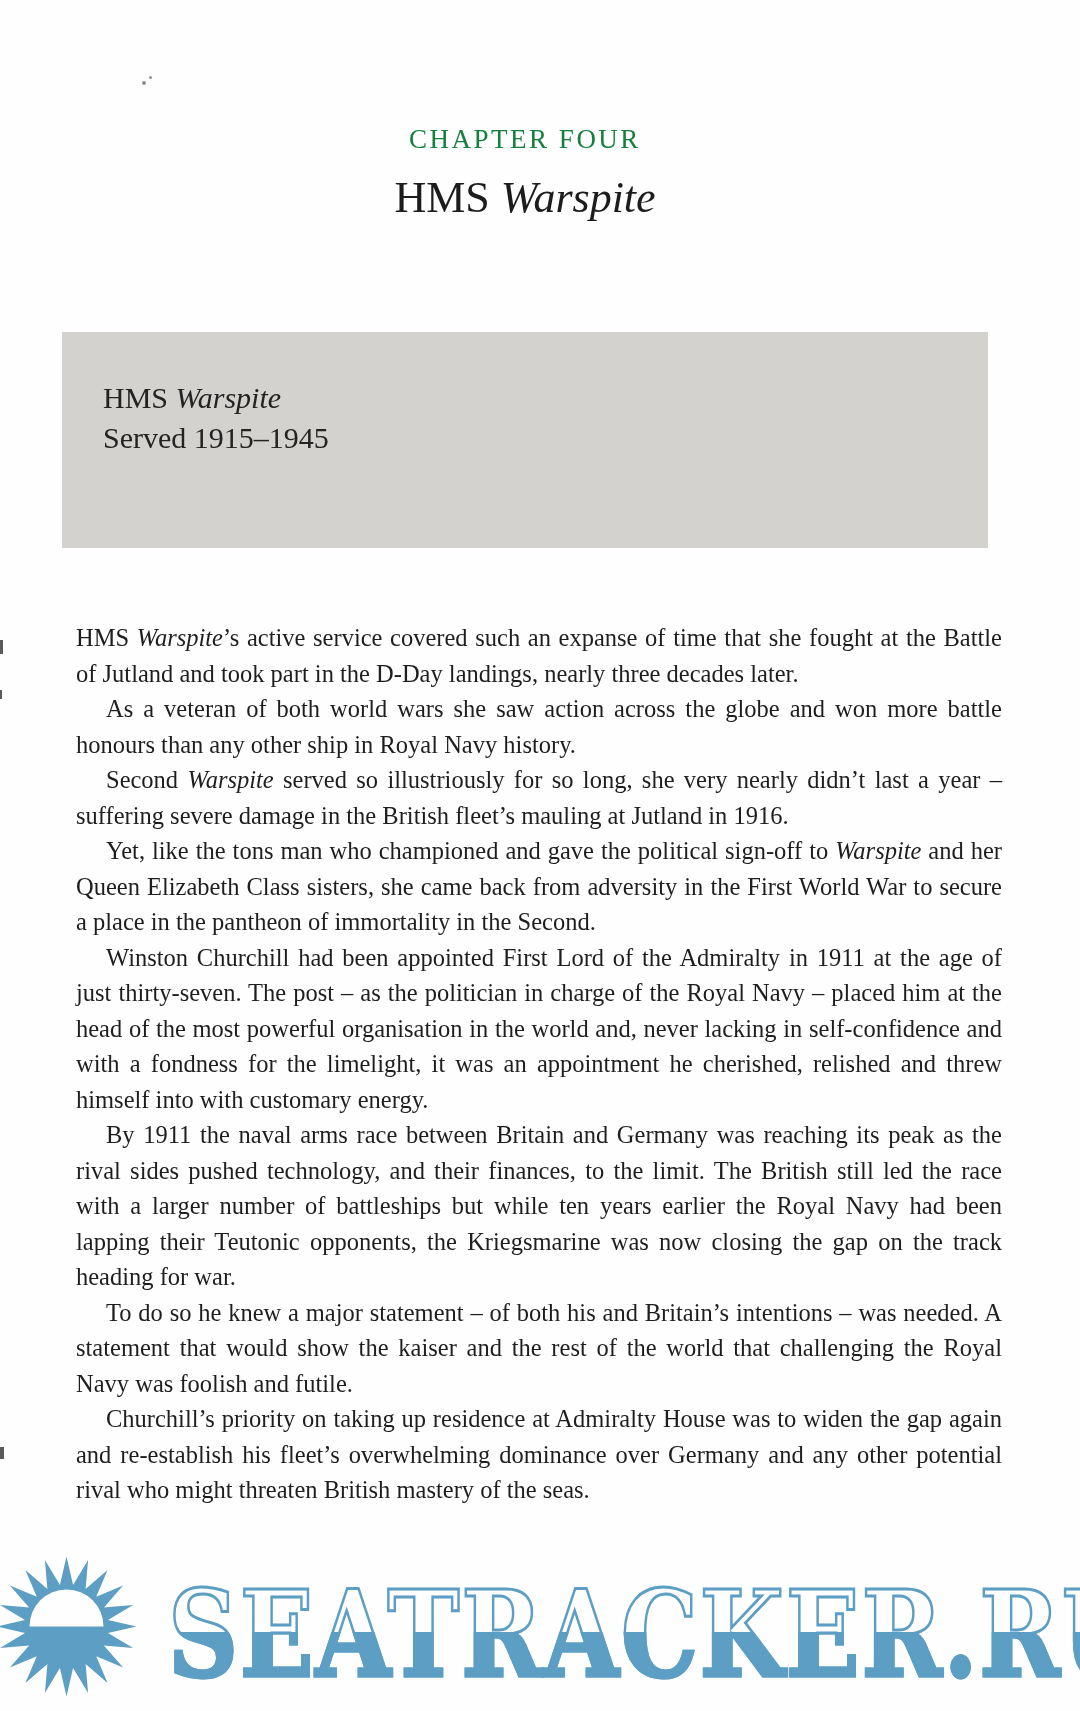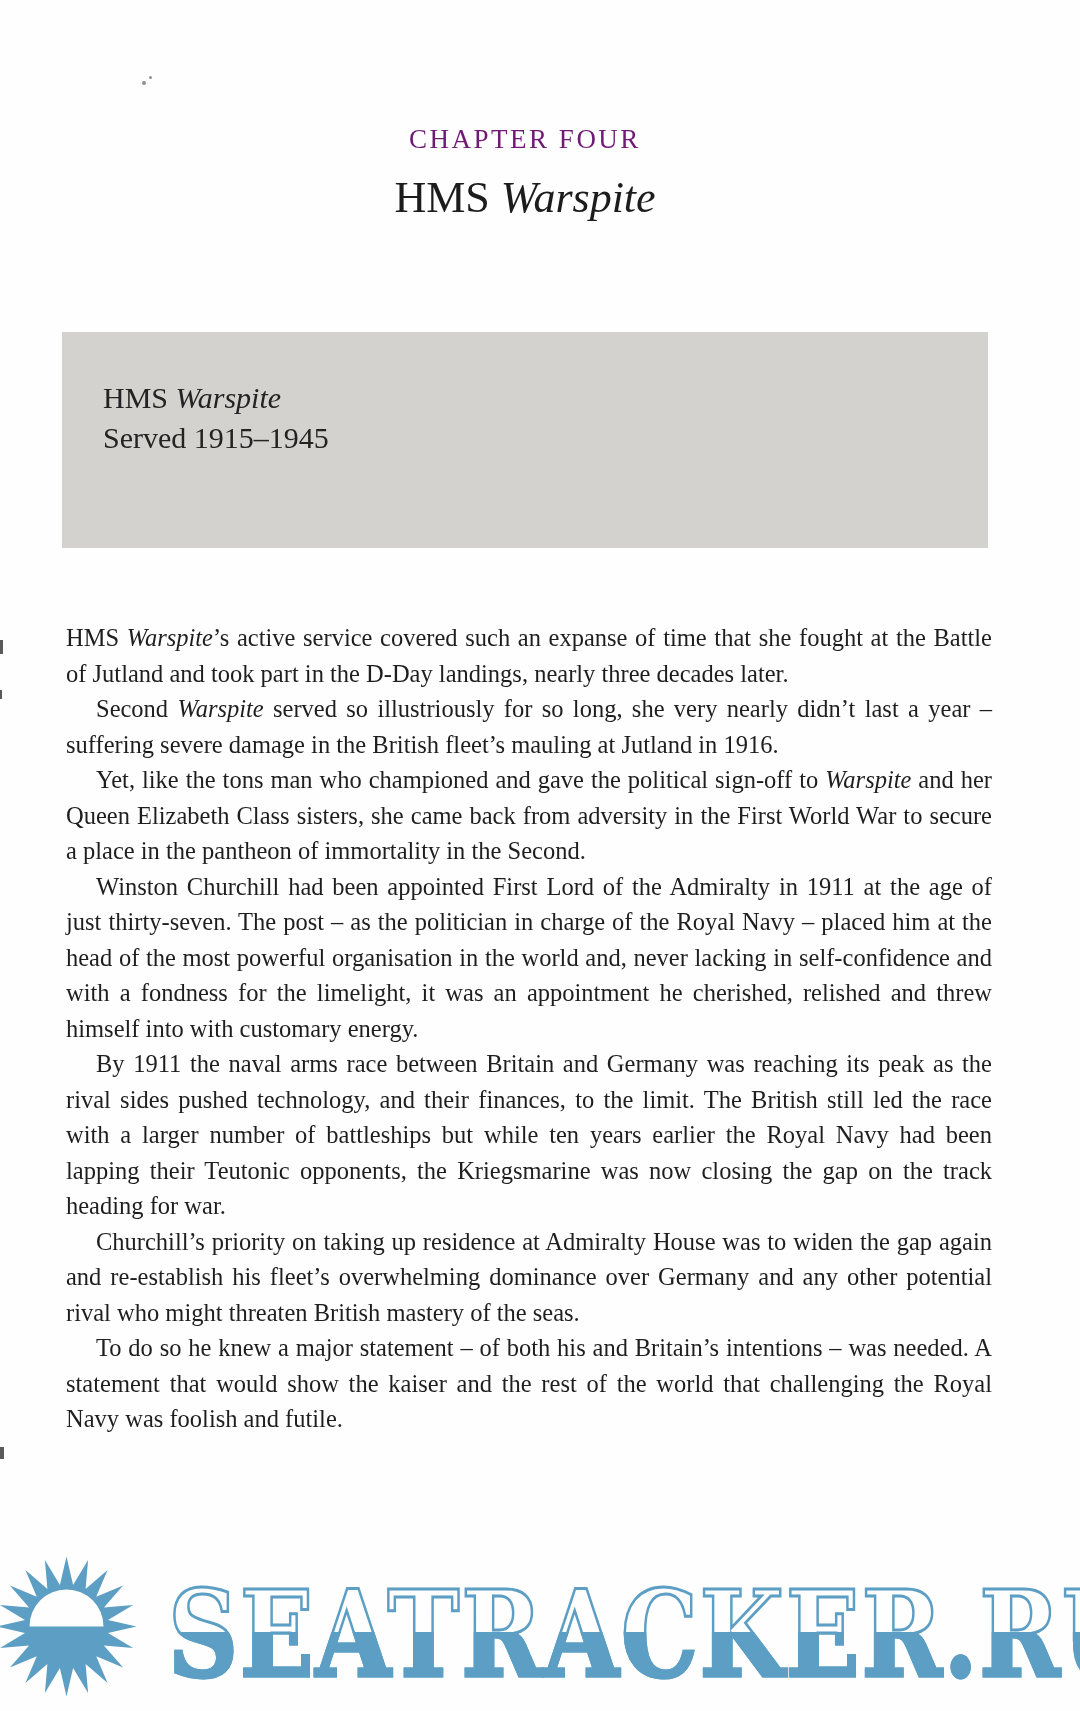--- a/index.html
+++ b/index.html
@@ -9,41 +9,41 @@
     position:relative;
     overflow:hidden;
     font-family:"Liberation Serif", serif;
     color:#1f1f1f;
   }
   .page{position:absolute;inset:0;background:#fefefe;}
 
   .chapter-label{
     position:absolute;left:62px;top:124px;width:926px;
     text-align:center;
-    font-size:27px;letter-spacing:2.5px;color:#701a75;
+    font-size:27px;letter-spacing:2.5px;color:#15803d;
   }
   .book-title{
     position:absolute;left:62px;top:172px;width:926px;
     text-align:center;
     font-size:44px;color:#1c1c1c;
   }
   .it{font-style:italic;margin-top:42px;}
 
   .infobox{
     position:absolute;left:62px;top:332px;width:926px;height:216px;
     background:#d3d2cf;
     box-sizing:border-box;
     padding:46px 20px 0 41px;
   }
   .infobox .line{
     font-size:30px;line-height:40px;color:#232323;
   }
 
   .bodytext{
-    position:absolute;left:66px;top:620px;width:926px;
+    position:absolute;left:76px;top:620px;width:926px;
     font-size:24.5px;line-height:35.5px;
     text-align:justify;
     color:#1e1e1e;
   }
   .para{margin:0;}
   .para.indent{text-indent:30px;}
 
   
   .watermark-layer{position:absolute;inset:0;pointer-events:none;}
   .wm-text{
@@ -82,26 +82,27 @@
 
   <div class="infobox">
     <div>
         <div class="line"><span>HMS </span><span class="it">Warspite</span></div>
         <div class="line"><span>Served 1915–1945</span></div>
       </div>
   </div>
 
   <div class="bodytext">
       <p class="para"><span>HMS </span><span class="it">Warspite</span><span>’s active service covered such an expanse of time that she fought at the Battle of Jutland and took part in the D-Day landings, nearly three decades later.</span></p>
+      <p class="para indent"><span>As a veteran of both world wars she saw action across the globe and won more battle honours than any other ship in Royal Navy history.</span></p>
       <p class="para indent"><span>Second </span><span class="it">Warspite</span><span> served so illustriously for so long, she very nearly didn’t last a year – suffering severe damage in the British fleet’s mauling at Jutland in 1916.</span></p>
       <p class="para indent"><span>Yet, like the tons man who championed and gave the political sign-off to </span><span class="it">Warspite</span><span> and her Queen Elizabeth Class sisters, she came back from adversity in the First World War to secure a place in the pantheon of immortality in the Second.</span></p>
       <p class="para indent"><span>Winston Churchill had been appointed First Lord of the Admiralty in 1911 at the age of just thirty-seven. The post – as the politician in charge of the Royal Navy – placed him at the head of the most powerful organisation in the world and, never lacking in self-confidence and with a fondness for the limelight, it was an appointment he cherished, relished and threw himself into with customary energy.</span></p>
       <p class="para indent"><span>By 1911 the naval arms race between Britain and Germany was reaching its peak as the rival sides pushed technology, and their finances, to the limit. The British still led the race with a larger number of battleships but while ten years earlier the Royal Navy had been lapping their Teutonic opponents, the Kriegsmarine was now closing the gap on the track heading for war.</span></p>
+      <p class="para indent"><span>To do so he knew a major statement – of both his and Britain’s intentions – was needed. A statement that would show the kaiser and the rest of the world that challenging the Royal Navy was foolish and futile.</span></p>
       <p class="para indent"><span>Churchill’s priority on taking up residence at Admiralty House was to widen the gap again and re-establish his fleet’s overwhelming dominance over Germany and any other potential rival who might threaten British mastery of the seas.</span></p>
-      <p class="para indent"><span>To do so he knew a major statement – of both his and Britain’s intentions – was needed. A statement that would show the kaiser and the rest of the world that challenging the Royal Navy was foolish and futile.</span></p>
     </div>
 
   <div class="dot" style="left:142px;top:81px;"></div>
   <div class="dot" style="left:149px;top:76px;width:3px;height:3px;"></div>
   <div class="speck" style="left:0;top:640px;width:3px;height:14px;"></div>
   <div class="speck" style="left:0;top:690px;width:2px;height:9px;"></div>
   <div class="speck" style="left:0;top:1447px;width:4px;height:12px;"></div>
 
   <div class="watermark-layer">
     <svg class="wm-icon" viewBox="0 0 141 141" xmlns="http://www.w3.org/2000/svg">

